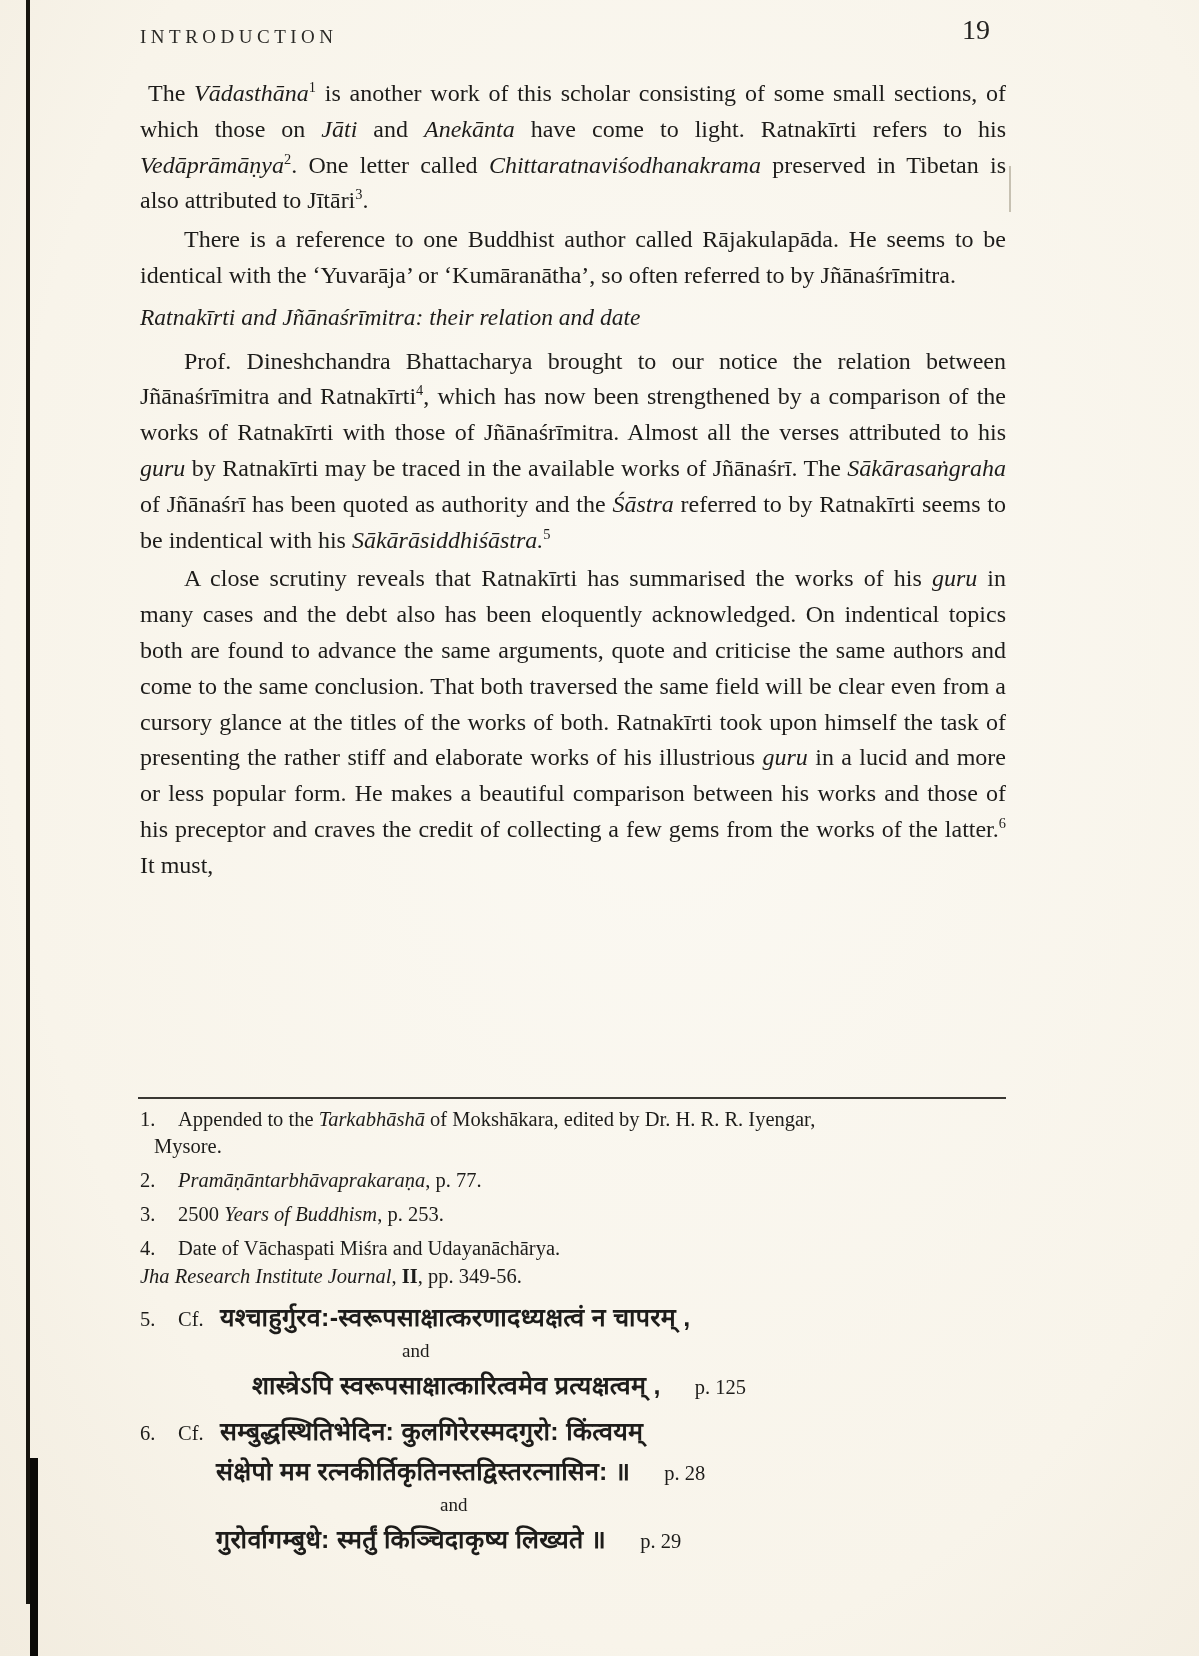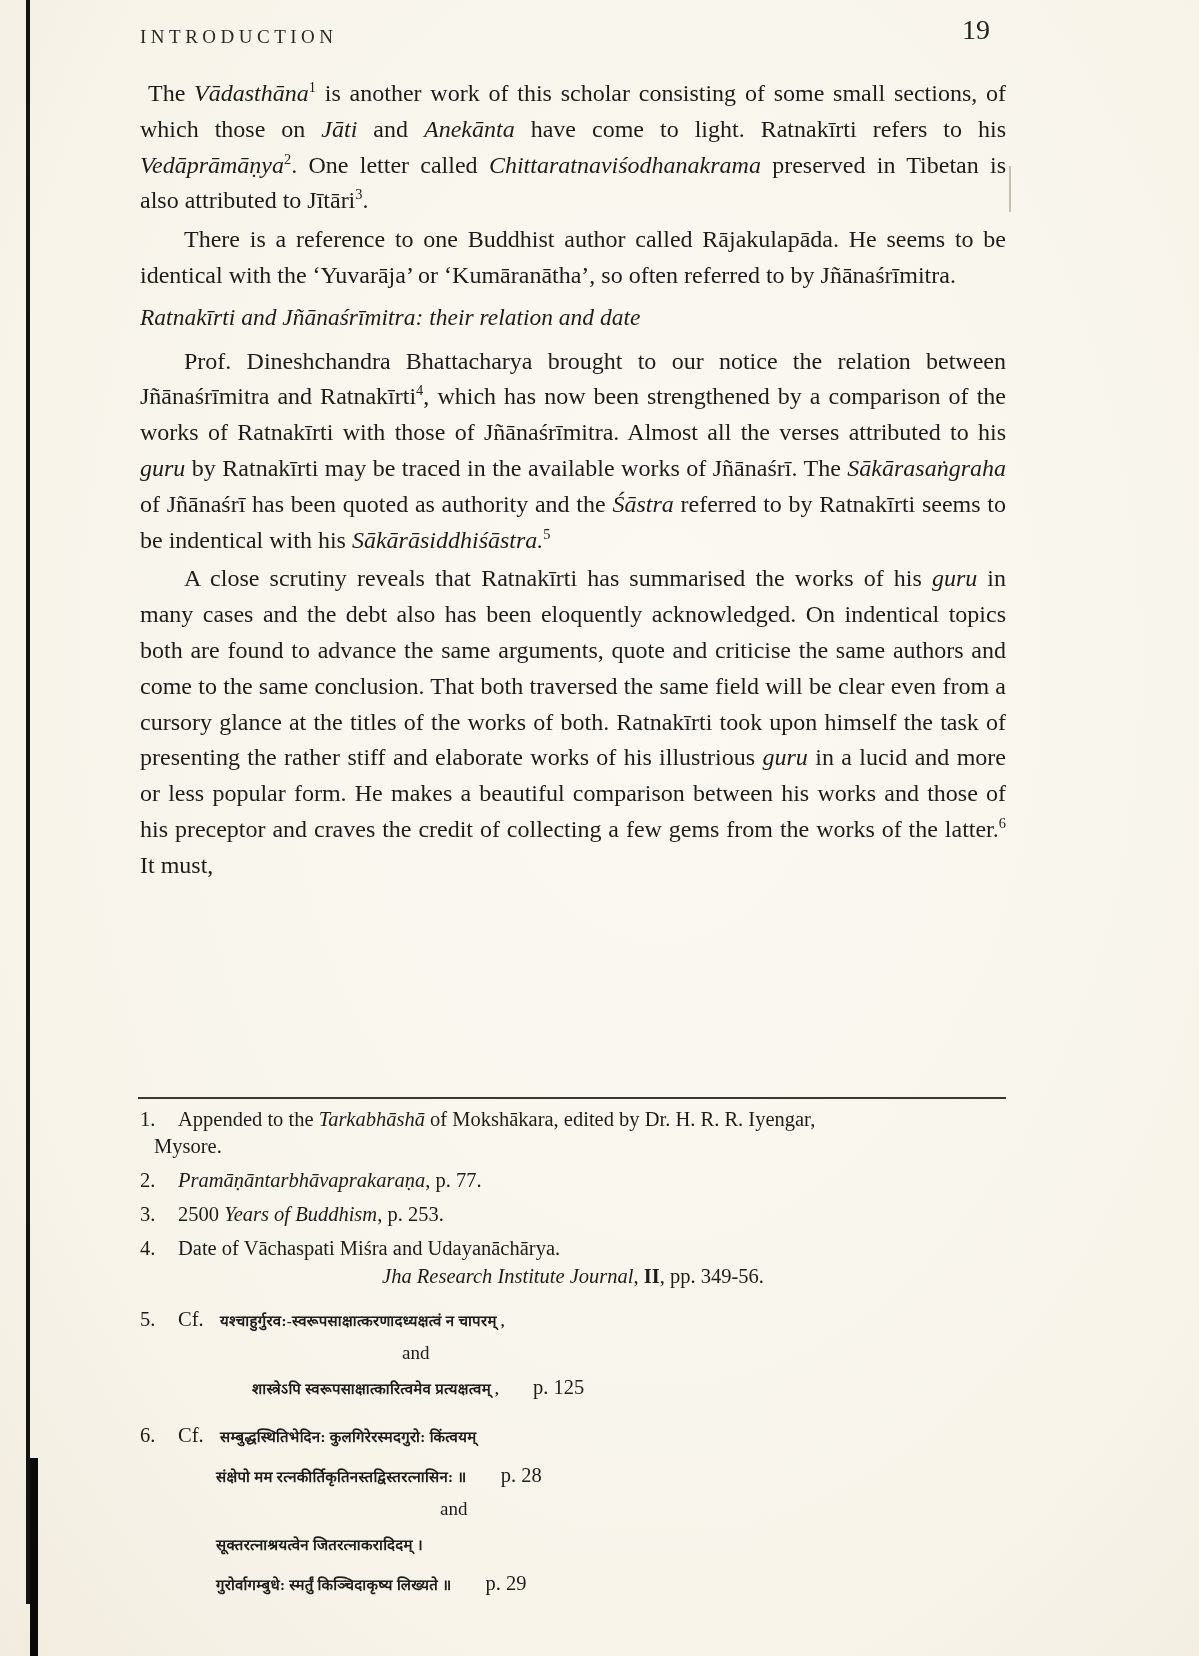--- a/index.html
+++ b/index.html
@@ -44,25 +44,25 @@
   .fn-rule{position:absolute;top:1097px;left:138px;width:868px;height:2px;background:#3a3833;}
   .footnotes{
     position:absolute;top:1106px;left:140px;width:866px;
     font-size:20.5px;line-height:27px;text-align:left;
   }
   .fn-line{margin:0;}
   .fn-gap{margin-top:7px;}
   .fn-num{display:inline-block;width:38px;}
   .fn-cf{display:inline-block;width:42px;margin-top:8px;}
   .fn-cont{padding-left:14px;}
-  .fn-right{text-align:center;margin-top:1px;}
+  .fn-right{text-align:left;margin-top:1px;}
   .deva-line{line-height:33px;margin-top:5px;}
   .deva{
-    font-family:Liberation Serif, serif;
-    font-weight:600;font-size:15px;letter-spacing:0.3px;
+    font-family:Liberation Sans, sans-serif;
+    font-weight:600;font-size:25px;letter-spacing:0.3px;
   }
   .ind-a{padding-left:112px;}
   .ind-b{padding-left:76px;}
   .and-a{padding-left:262px;font-size:19px;margin-top:1px;}
   .and-b{padding-left:300px;font-size:19px;margin-top:1px;}
   .page-ref{margin-left:34px;font-family:"Liberation Serif",serif;font-weight:400;font-size:20.5px;}
   i{font-style:italic;}
 </style>
 </head>
 <body>
@@ -90,16 +90,15 @@
       <div class="fn-line fn-gap"><span class="fn-num">2.</span><i>Pramāṇāntarbhāvaprakaraṇa</i><span>, p. 77.</span></div>
       <div class="fn-line fn-gap"><span class="fn-num">3.</span><span>2500 </span><i>Years of Buddhism</i><span>, p. 253.</span></div>
       <div class="fn-line fn-gap"><span class="fn-num">4.</span><span>Date of Vāchaspati Miśra and Udayanāchārya.</span></div>
       <div class="fn-line fn-right"><i>Jha Research Institute Journal</i><span>, </span><b>II</b><span>, pp. 349-56.</span></div>
       <div class="fn-line deva-line fn-gap"><span class="fn-num">5.</span><span class="fn-cf">Cf.</span><span class="deva">यश्चाहुर्गुरव:-स्वरूपसाक्षात्करणादध्यक्षत्वं न चापरम् ,</span></div>
       <div class="fn-line and-a"><span>and</span></div>
       <div class="fn-line ind-a deva-line"><span class="deva">शास्त्रेऽपि स्वरूपसाक्षात्कारित्वमेव प्रत्यक्षत्वम् ,</span><span class="page-ref">p. 125</span></div>
       <div class="fn-line deva-line fn-gap"><span class="fn-num">6.</span><span class="fn-cf">Cf.</span><span class="deva">सम्बुद्धस्थितिभेदिन: कुलगिरेरस्मदगुरो: किंत्वयम्</span></div>
       <div class="fn-line ind-b deva-line"><span class="deva">संक्षेपो मम रत्नकीर्तिकृतिनस्तद्विस्तरत्नासिन: ॥</span><span class="page-ref">p. 28</span></div>
       <div class="fn-line and-b"><span>and</span></div>
-      <div class="fn-line ind-b deva-line"><span class="deva">सूक्तरत्नाश्रयत्वेन जितरत्नाकरादिदम् ।</span></div>
       <div class="fn-line ind-b deva-line"><span class="deva">गुरोर्वागम्बुधे: स्मर्तुं किञ्चिदाकृष्य लिख्यते ॥</span><span class="page-ref">p. 29</span></div>
     </section>
 </div>
 
 </body></html>

